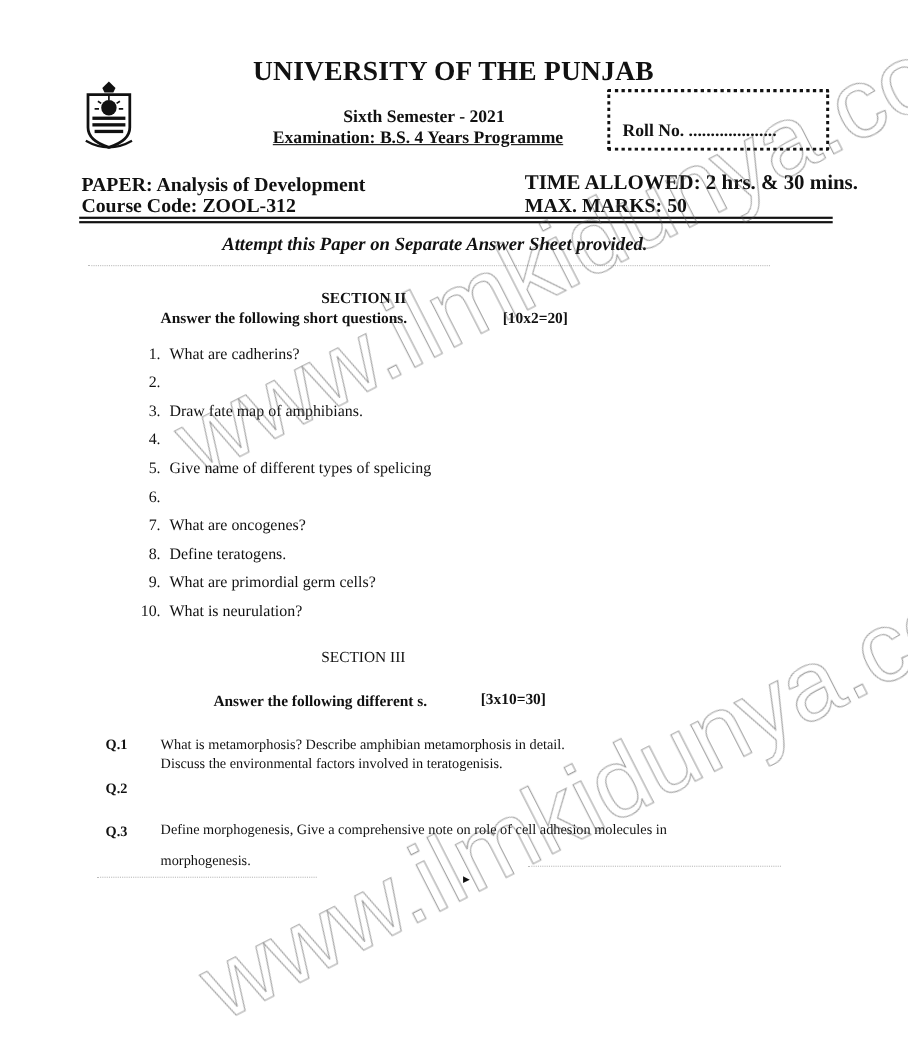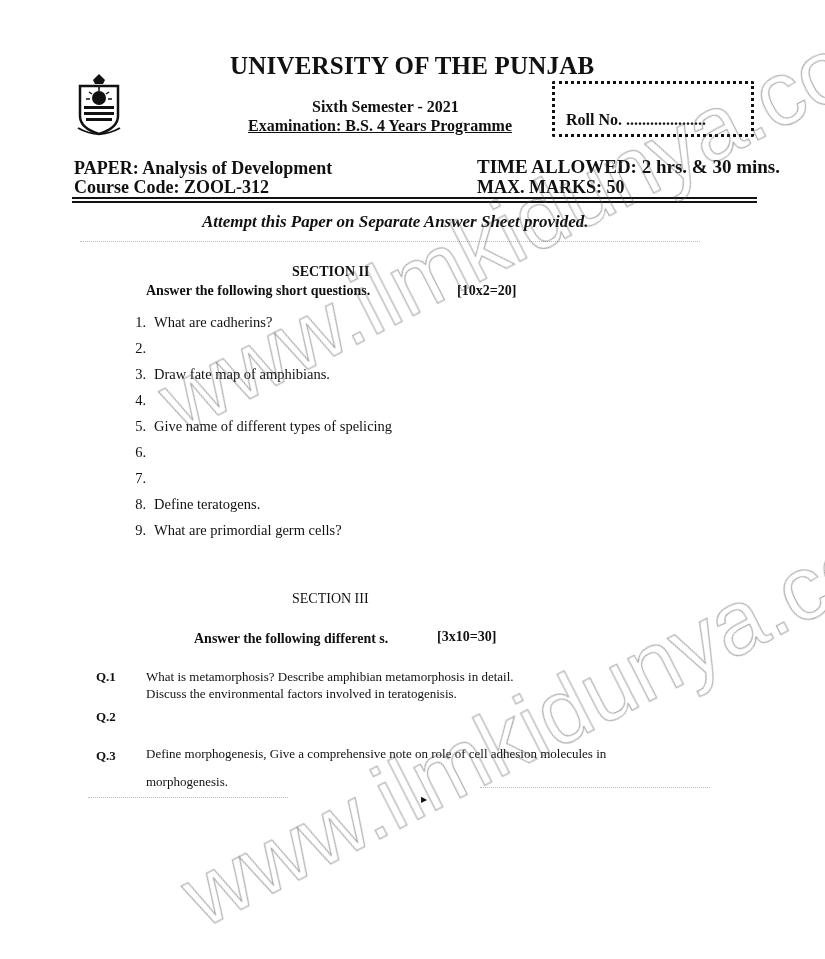--- a/index.html
+++ b/index.html
@@ -108,30 +108,36 @@
       <span style="width:8px"></span>
       <span class="q-text">Give name of different types of spelicing</span>
     </div>
   <div class="q-item">
       <span class="q-num">6.</span>
       <span style="width:8px"></span>
     </div>
   <div class="q-item">
       <span class="q-num">7.</span>
       <span style="width:8px"></span>
+      <span class="q-text">What are oncogenes?</span>
     </div>
   <div class="q-item">
       <span class="q-num">8.</span>
       <span style="width:8px"></span>
       <span class="q-text">Define teratogens.</span>
     </div>
   <div class="q-item">
       <span class="q-num">9.</span>
       <span style="width:8px"></span>
       <span class="q-text">What are primordial germ cells?</span>
+    </div>
+  <div class="q-item">
+      <span class="q-num">10.</span>
+      <span style="width:8px"></span>
+      <span class="q-text">What is neurulation?</span>
     </div>
 </div>
 
 <div class="abs sec3">SECTION III</div>
 <div class="abs instr3">Answer the following different s.</div>
 <div class="abs marks3">[3x10=30]</div>
 
 <div class="abs lq lq-num" style="left:96px; top:669px;">Q.1</div>
 <div class="abs lq" style="left:146px; top:669px;">What is metamorphosis? Describe amphibian metamorphosis in detail.</div>
 

